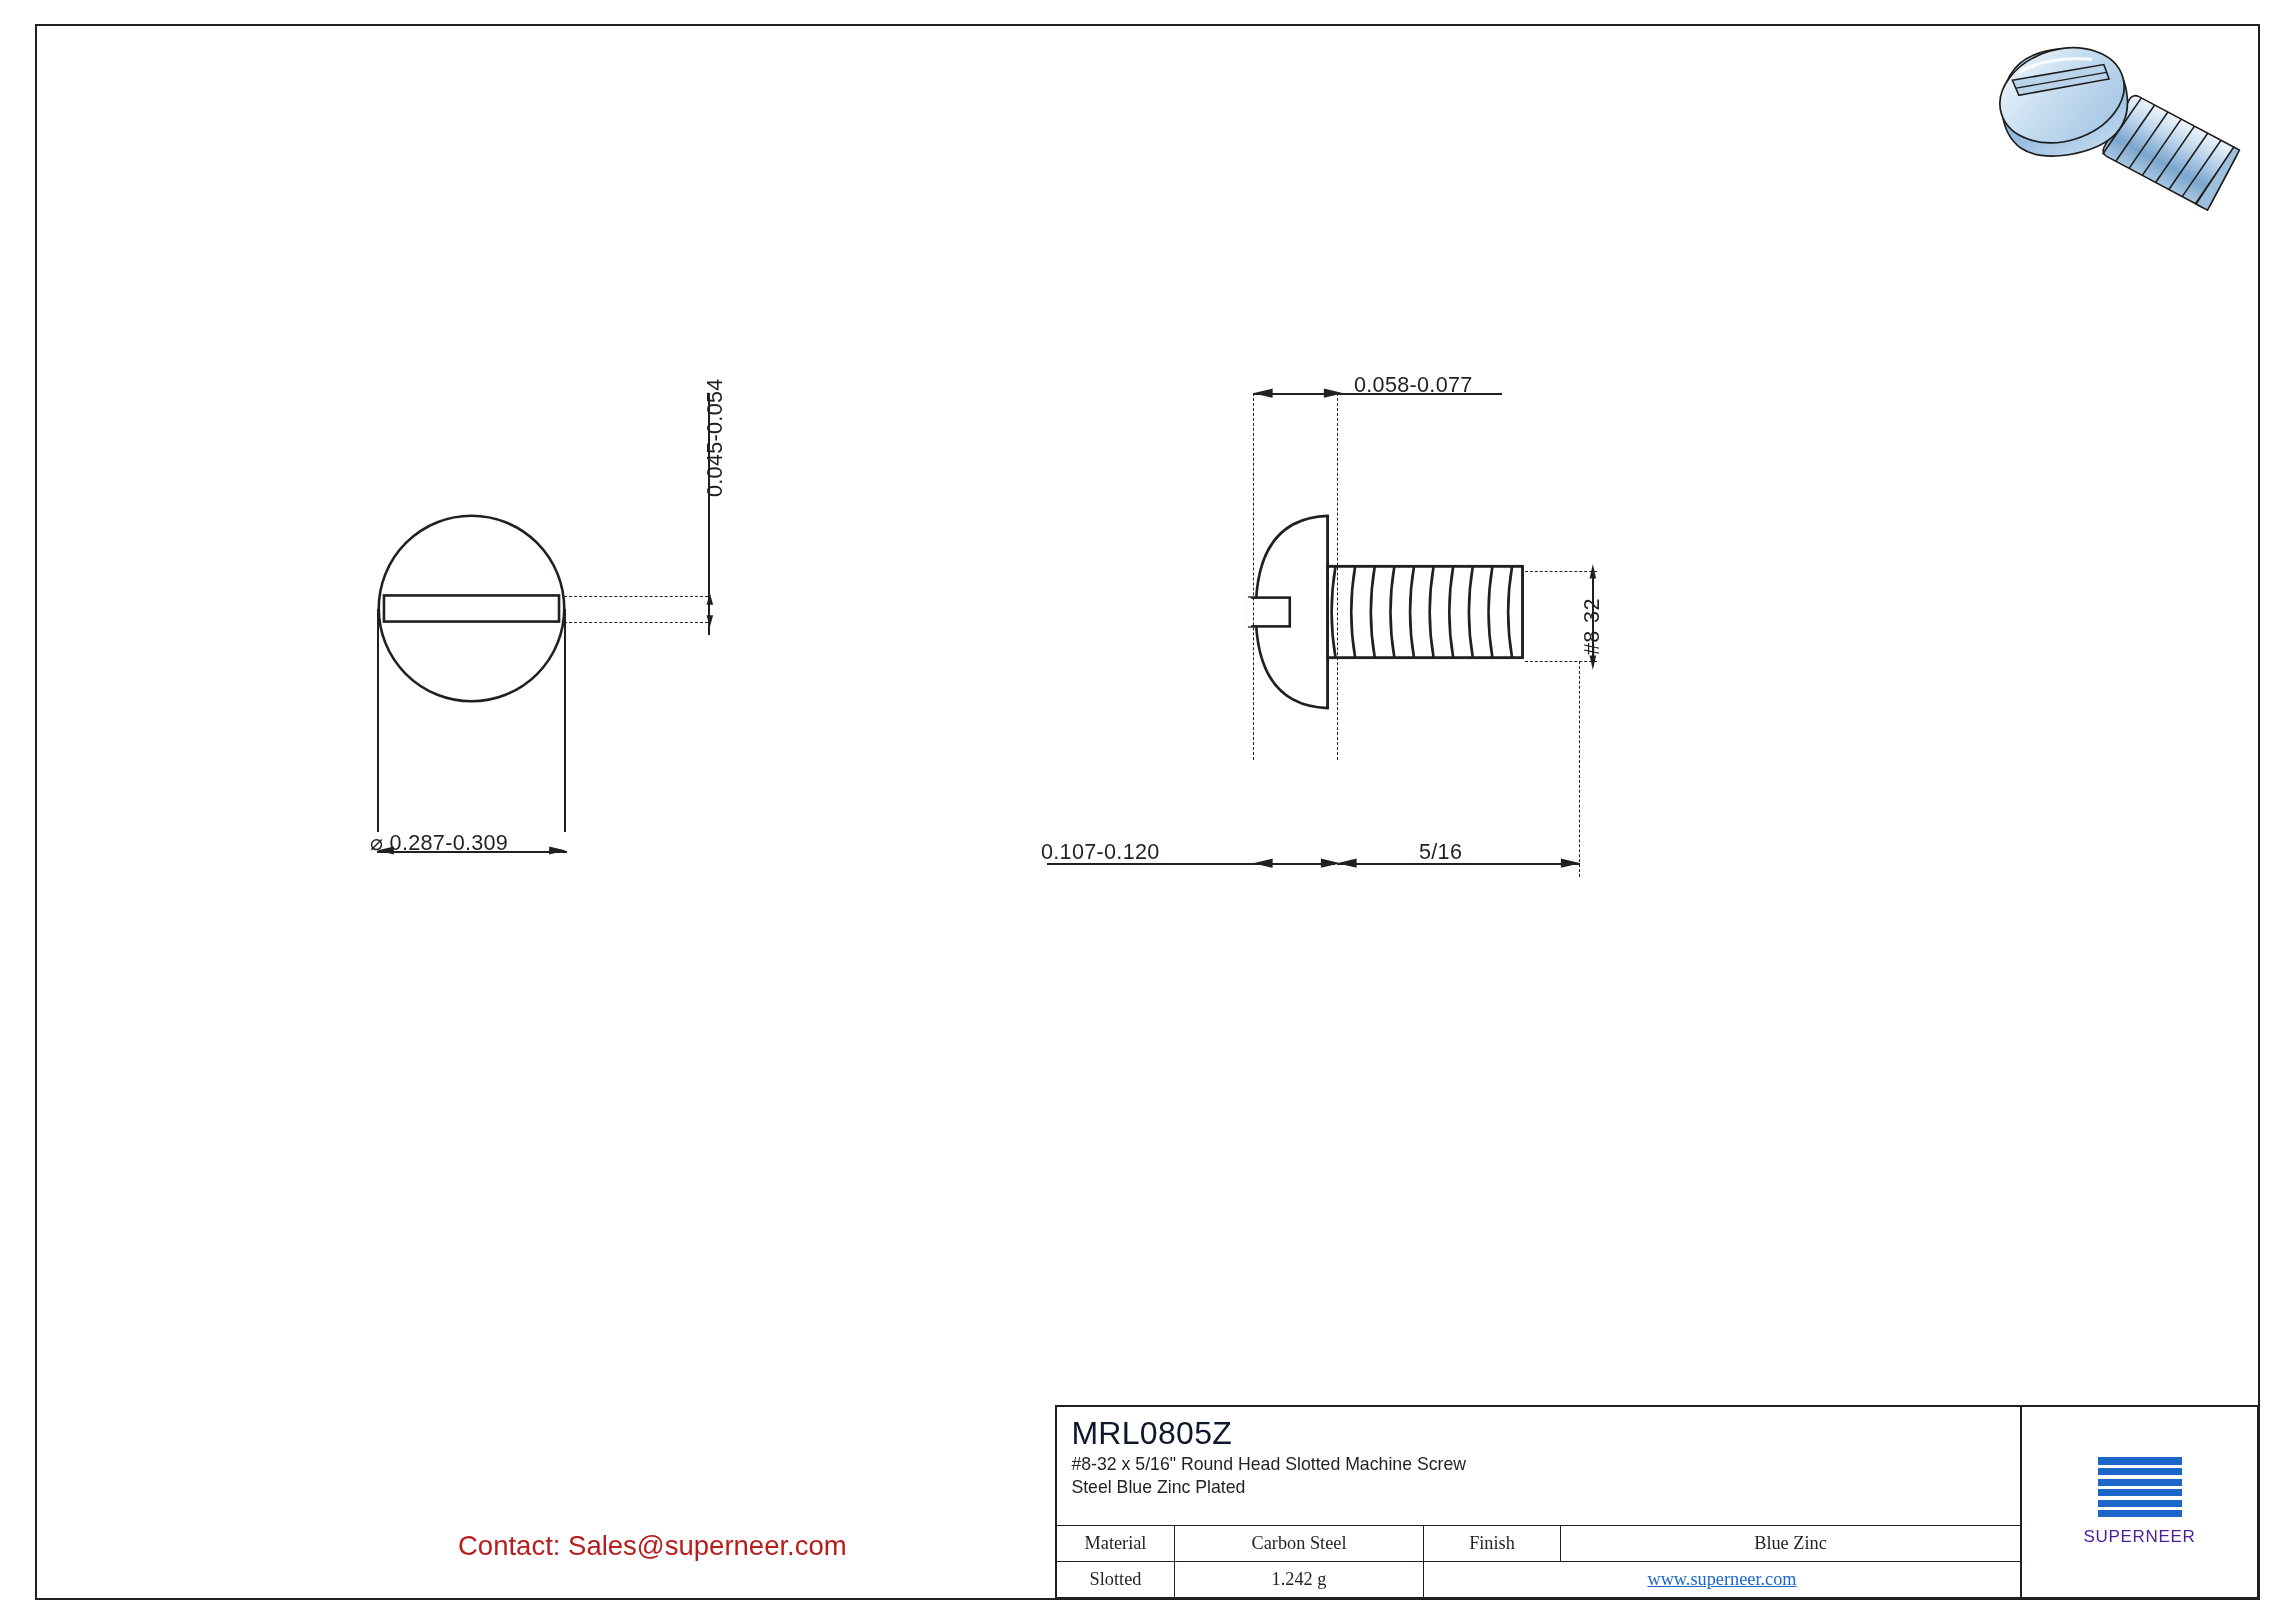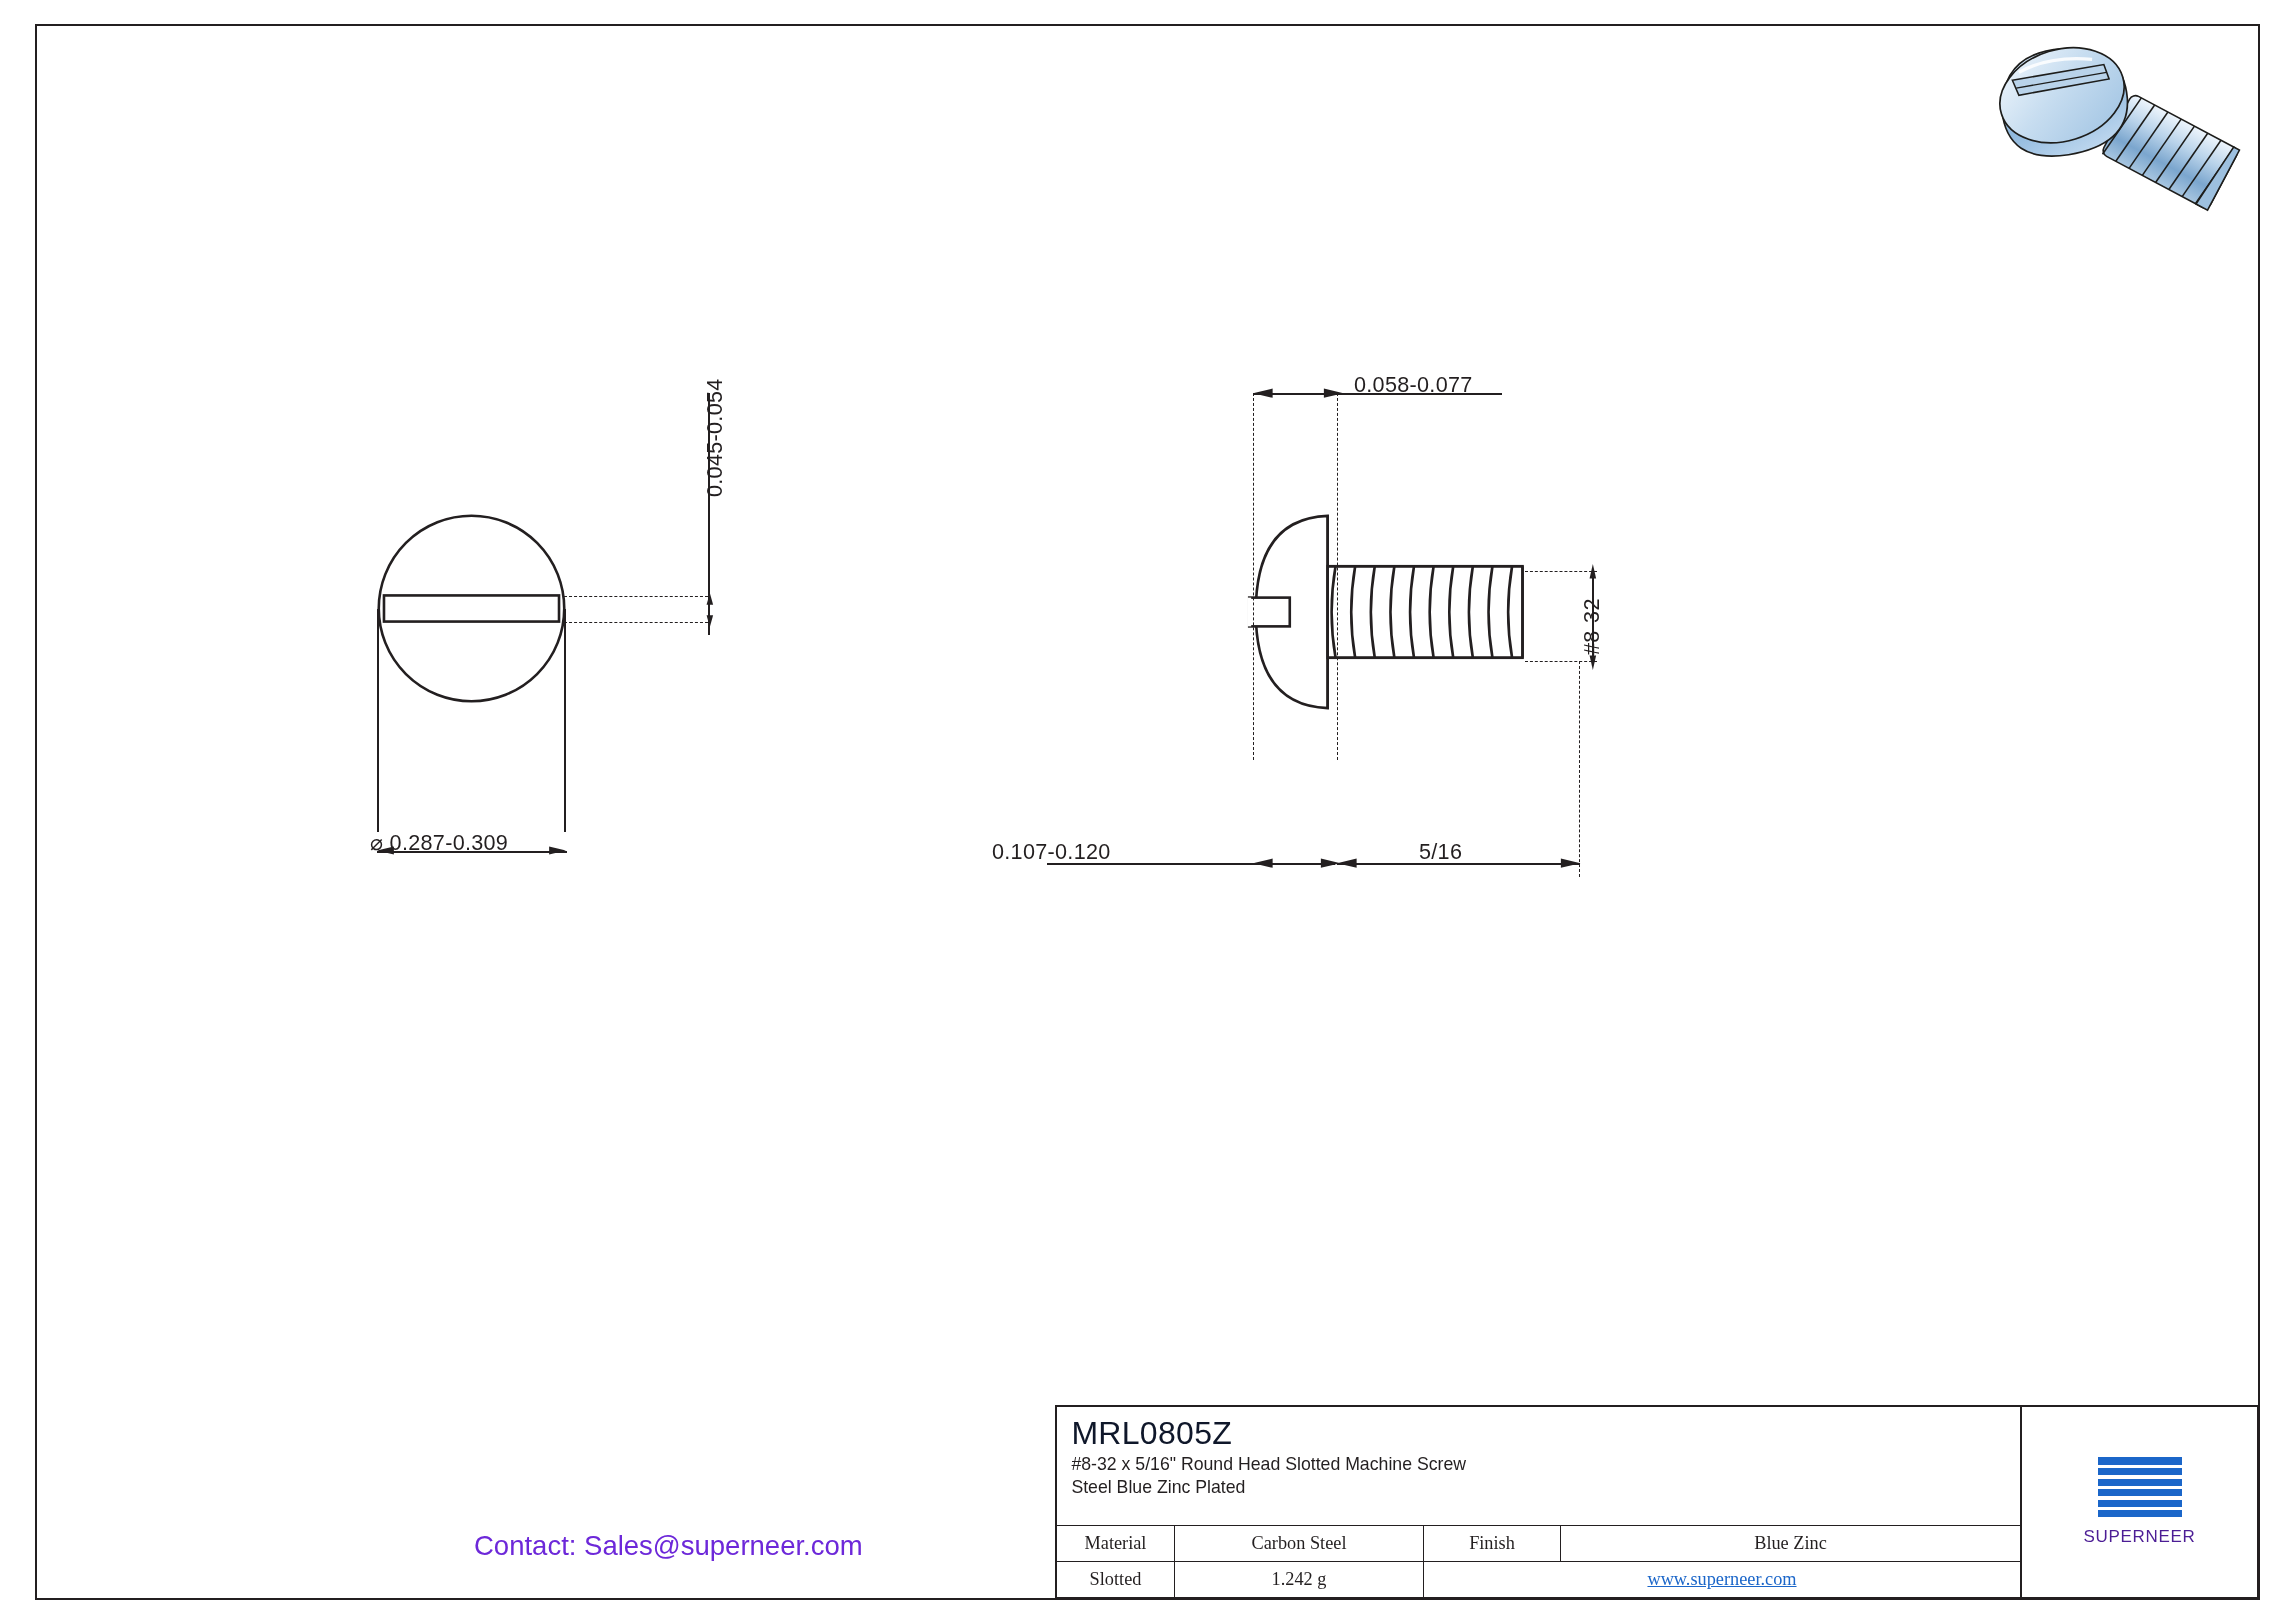--- a/index.html
+++ b/index.html
@@ -148,24 +148,24 @@
   }
   .logo-text {
     font-size: 17px;
     font-weight: normal;
     color: #4c1d95;
     letter-spacing: 0.7px;
   }
 
   .contact {
     position: absolute;
-    left: 474px;
+    left: 458px;
     top: 1530px;
     font-size: 27.5px;
-    color: #6d28d9;
+    color: #b91c1c;
   }
 </style>
 </head>
 <body>
 
 <div class="sheet">
   <div class="frame"></div>
 
   <div class="iso-screw">
     <svg width="281" height="216" viewBox="0 0 430 330" xmlns="http://www.w3.org/2000/svg">
@@ -310,21 +310,21 @@
   <div class="abs" style="left:1253px; top:856px; width:27.5px; height:14.4px;">
     <svg width="27.5" height="14.4" viewBox="0 0 42 22" xmlns="http://www.w3.org/2000/svg">
       <polygon points="0,11 30,4 30,18" fill="#231f20"></polygon>
     </svg>
   </div>
   <div class="abs" style="left:1313px; top:856px; width:27.5px; height:14.4px;">
     <svg width="27.5" height="14.4" viewBox="0 0 42 22" xmlns="http://www.w3.org/2000/svg">
       <polygon points="42,11 12,4 12,18" fill="#231f20"></polygon>
     </svg>
   </div>
-  <div class="dim-text" style="left:992px; top:839px;">0.107-0.120</div>
+  <div class="dim-text" style="left:1041px; top:839px;">0.107-0.120</div>
 
   <div class="dash-v" style="left:1579px; top:661px; height:216px;"></div>
   <div class="ln" style="left:1337px; top:863px; width:243px; height:2px;"></div>
   <div class="abs" style="left:1337px; top:856px; width:27.5px; height:14.4px;">
     <svg width="27.5" height="14.4" viewBox="0 0 42 22" xmlns="http://www.w3.org/2000/svg">
       <polygon points="0,11 30,4 30,18" fill="#231f20"></polygon>
     </svg>
   </div>
   <div class="abs" style="left:1553px; top:856px; width:27.5px; height:14.4px;">
     <svg width="27.5" height="14.4" viewBox="0 0 42 22" xmlns="http://www.w3.org/2000/svg">

